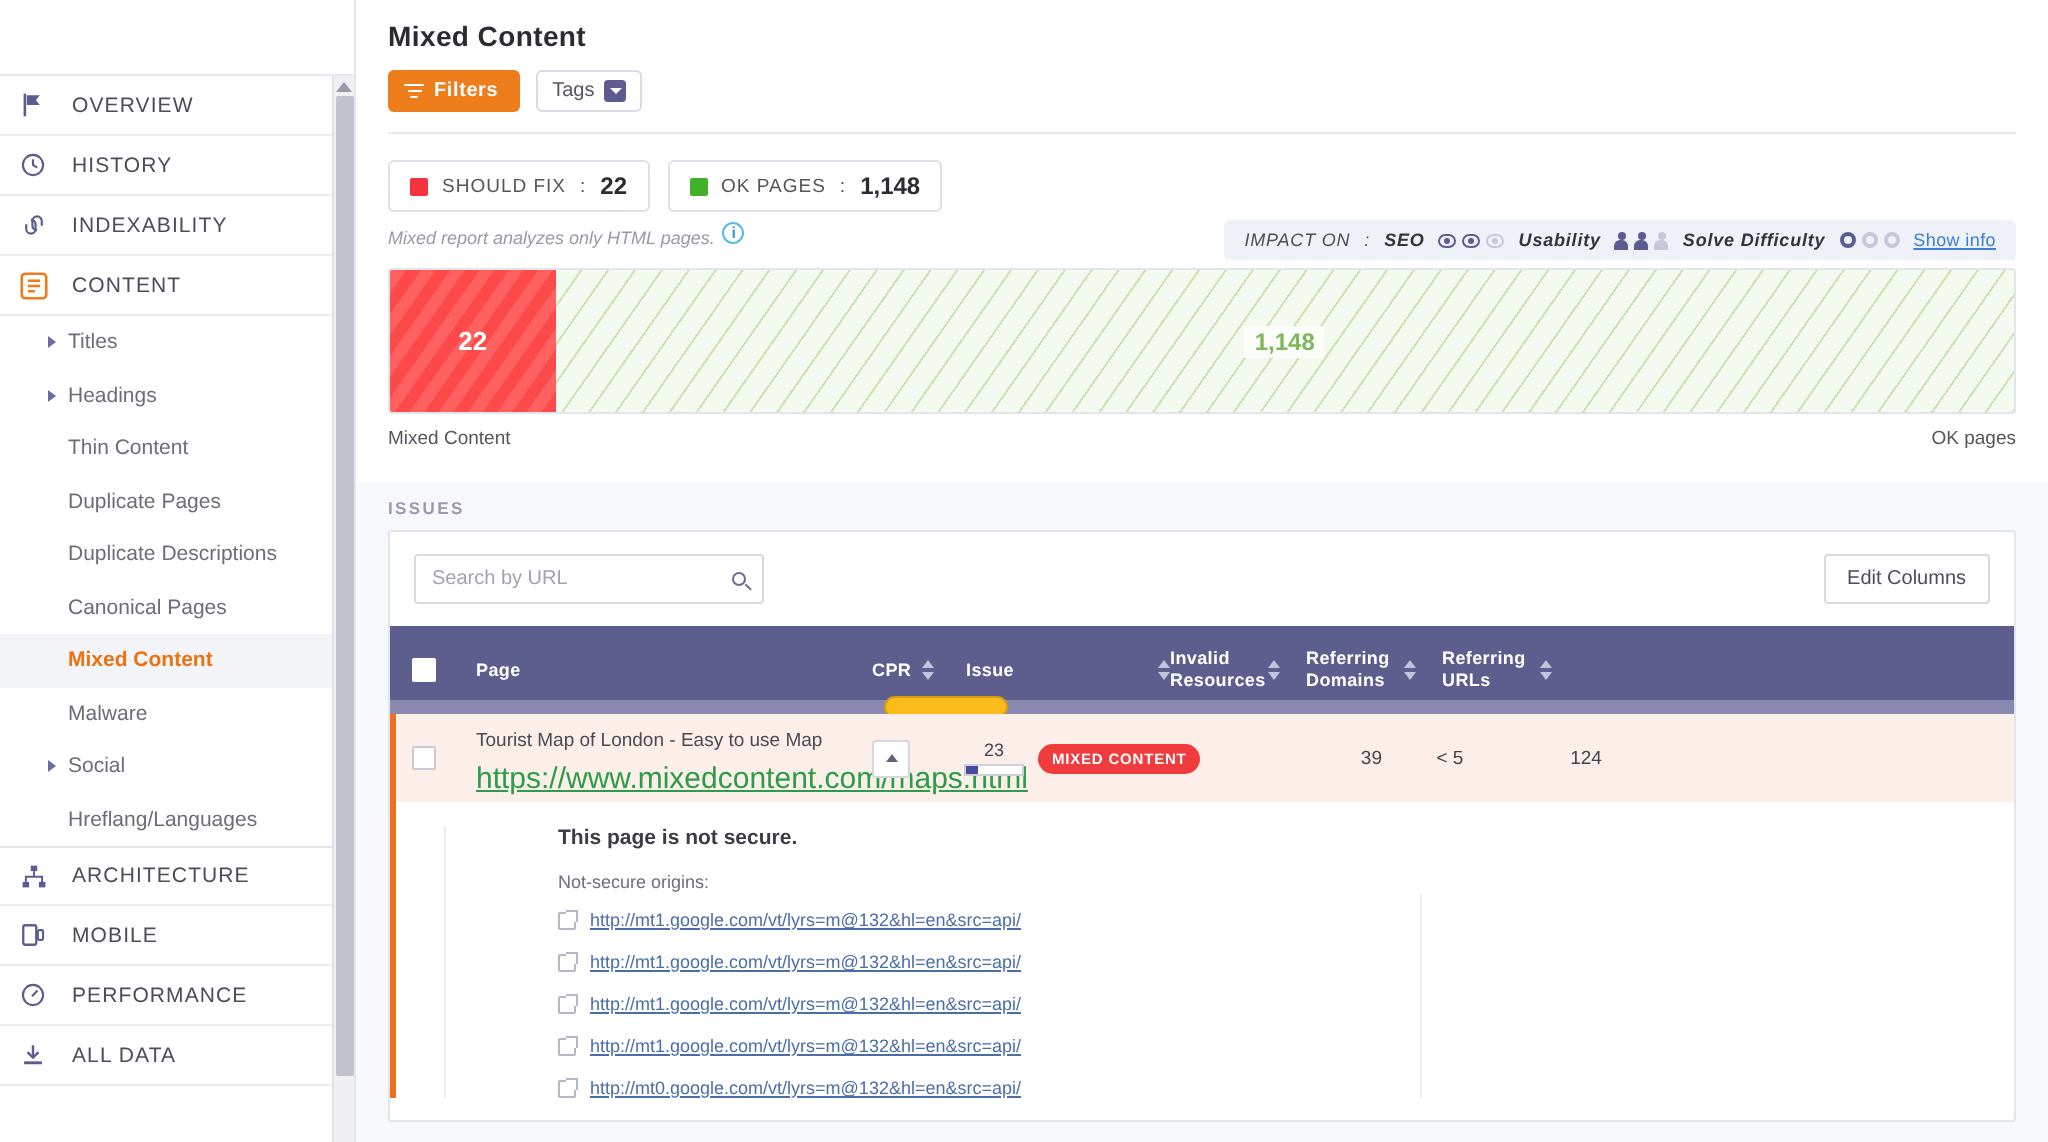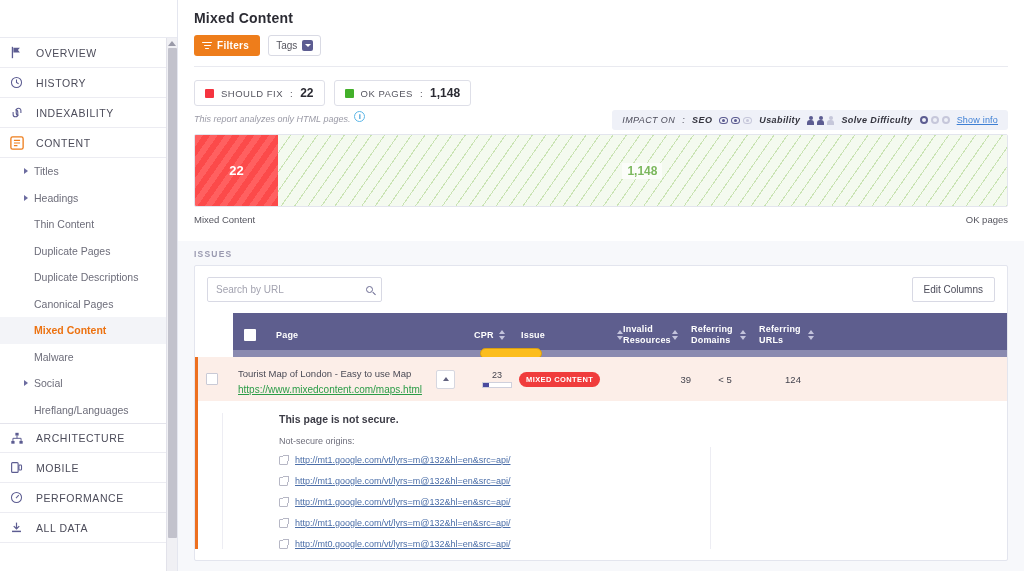--- a/index.html
+++ b/index.html
@@ -198,21 +198,21 @@
     content: ""; position: absolute; width: 4px; height: 1.3px; background: #6c6c93;
     transform: rotate(45deg); left: 5px; top: 6px;
   }
   .btn-editcols {
     border: 1px solid #d8d9e4; border-radius: 2px; background: #fff;
     font-size: 10px; color: #4c4c5a; padding: 6px 11px; cursor: pointer;
   }
 
   .tbl-head {
     background: #5e5e8e; color: #fff; display: flex; align-items: center;
-    height: 44px; position: relative; padding-left: 11px; margin-left: 38px;
+    height: 44px; position: relative; padding-left: 11px;
   }
   .th { font-size: 9px; font-weight: bold; letter-spacing: .2px; display: flex;
         align-items: center; gap: 5px; }
   .chk {
     width: 12px; height: 12px; background: #fff; border-radius: 1px; cursor: pointer;
     flex: 0 0 12px;
   }
   .sorter { display: flex; flex-direction: column; gap: 2px; cursor: pointer; }
   .sorter i { width: 0; height: 0; border-left: 3.5px solid transparent;
               border-right: 3.5px solid transparent; display: block; }
@@ -227,21 +227,21 @@
     background: #fcbd1c; border: 1px solid #d79e13; border-radius: 6px;
   }
 
   .tbl-row {
     display: flex; align-items: center; min-height: 44px; background: #fceee8;
     border-left: 3px solid #ed7020; padding-left: 8px; position: relative;
   }
   .cell { font-size: 9.5px; color: #44444e; }
   .page-title-txt { font-size: 9.5px; color: #4a4a55; }
   .page-url {
-    font-size: 10px; color: #2b9c47; text-decoration: underline; display: block;
+    font-size: 15px; color: #2b9c47; text-decoration: underline; display: block;
     margin-top: 3px; cursor: pointer;
   }
   .chev-btn {
     width: 19px; height: 19px; border: 1px solid #d6d7e0; border-radius: 2px;
     background: #fff; display: flex; align-items: center; justify-content: center;
     cursor: pointer;
   }
   .chev-btn::after {
     content: ""; width: 0; height: 0;
     border-left: 3.5px solid transparent; border-right: 3.5px solid transparent;
@@ -440,21 +440,21 @@
         </div>
         <div class="stat-pill">
           <span class="sq" style="background:#43b02a"></span>
           <span>OK PAGES</span>
           <span>:</span>
           <b>1,148</b>
         </div>
       </div>
 
       <div class="note-row">
-        <span class="note-txt">This report analyzes only HTML pages.</span>
+        <span class="note-txt">Mixed report analyzes only HTML pages.</span>
         <span class="info-ico">i</span>
       </div>
     </div>
 
     <div class="impact-box">
       <span class="impact-lbl">IMPACT ON</span>
       <span class="impact-lbl">:</span>
       <span class="impact-lbl bold">SEO</span>
       <span class="dots">
         <span class="eye"></span>

